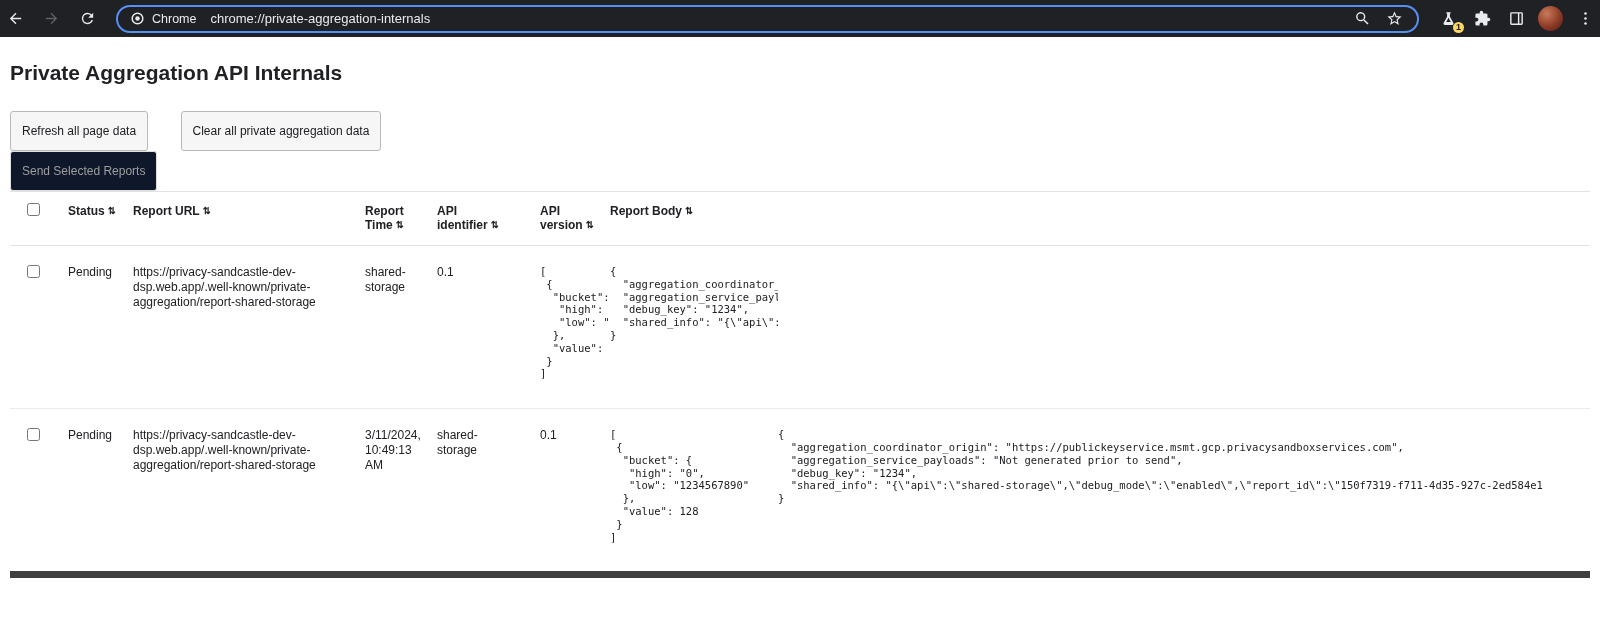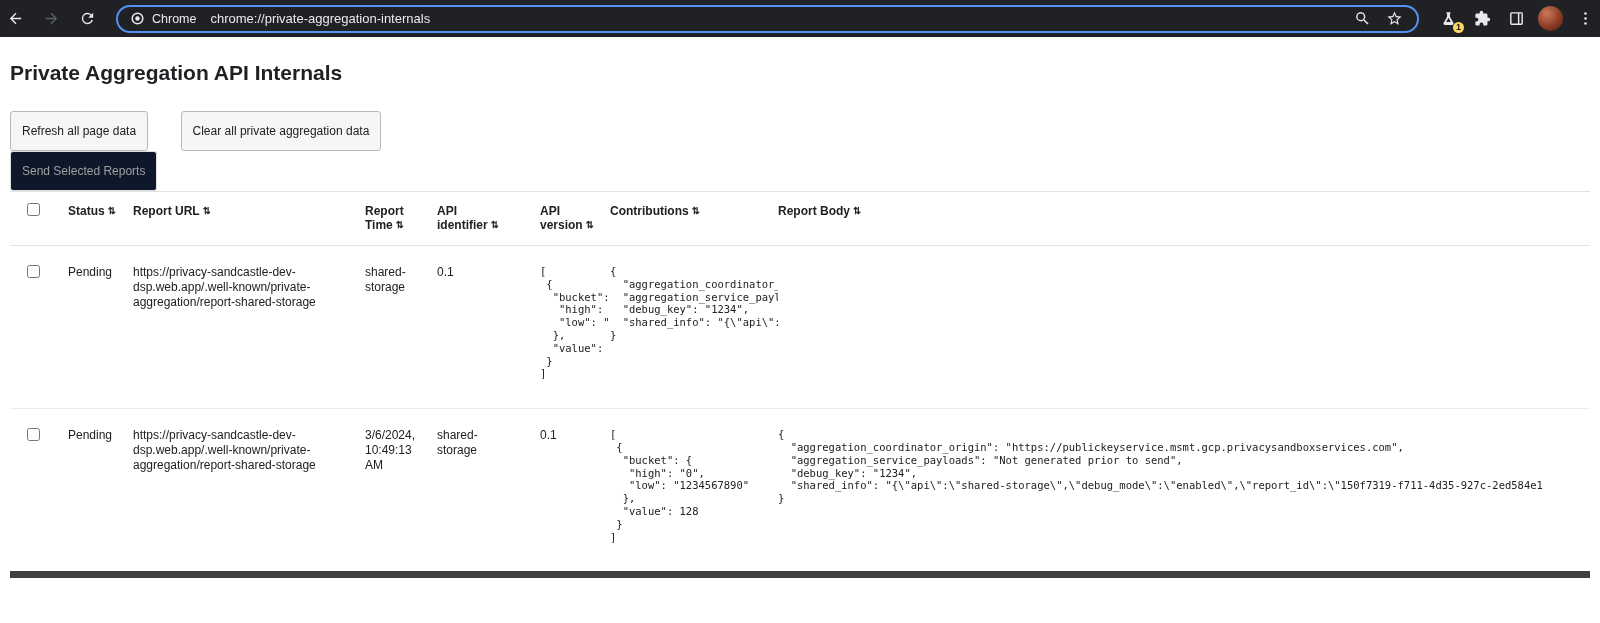--- a/index.html
+++ b/index.html
@@ -207,21 +207,20 @@
 
     <div class="thead grid">
       <div class="th cell-check">
         <input type="checkbox" style="">
       </div>
       <div class="th"><span>Status</span><span class="sort">⇅</span></div>
       <div class="th"><span>Report URL</span><span class="sort">⇅</span></div>
       <div class="th"><span>Report Time</span><span class="sort">⇅</span></div>
       <div class="th td-identifier"><span>API identifier</span><span class="sort">⇅</span></div>
       <div class="th"><span>API version</span><span class="sort">⇅</span></div>
-      <div class="th"><span>Contributions</span><span class="sort">⇅</span></div>
       <div class="th"><span>Report Body</span><span class="sort">⇅</span></div>
     </div>
 
     <div class="row grid">
       <div class="td cell-check">
         <input type="checkbox" style="">
       </div>
       <div class="td">Pending</div>
       <div class="td">https://privacy-sandcastle-dev-dsp.web.app/.well-known/private-aggregation/report-shared-storage</div>
       <div class="td td-identifier">shared-storage</div>
@@ -242,21 +241,21 @@
   "shared_info": "{\"api\":\"shared-storage\",\"debug_mode\":\"enabled\",\"report_id\":\"64ce50f8-cc58-4f94-bff6-220934f4
 }</div>
     </div>
 
     <div class="row grid">
       <div class="td cell-check">
         <input type="checkbox" style="">
       </div>
       <div class="td">Pending</div>
       <div class="td">https://privacy-sandcastle-dev-dsp.web.app/.well-known/private-aggregation/report-shared-storage</div>
-      <div class="td">3/6/2024, 10:49:13 AM</div>
+      <div class="td">3/11/2024, 10:49:13 AM</div>
       <div class="td td-identifier">shared-storage</div>
       <div class="td">0.1</div>
       <div class="td mono">[
  {
   "bucket": {
    "high": "0",
    "low": "1234567890"
   },
   "value": 128
  }

